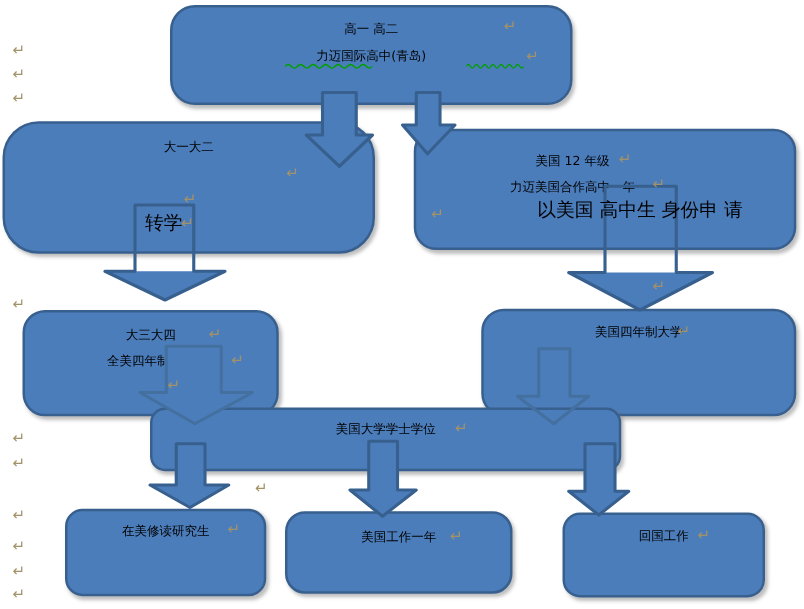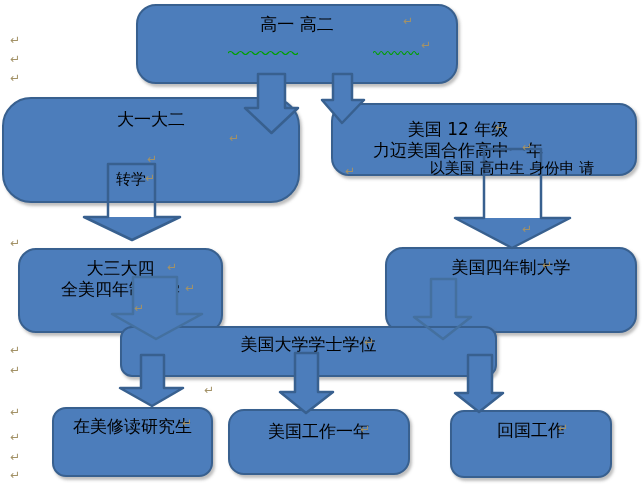--- a/index.html
+++ b/index.html
@@ -4,21 +4,21 @@
 <style>
   html,body{margin:0;padding:0;background:#fff;}
   #stage{
     position:relative;width:643px;height:487px;background:#ffffff;overflow:hidden;
     font-family:"DejaVu Sans",sans-serif;
   }
   .node{
     position:absolute;box-sizing:border-box;
     background:#4c7dbb;border:2.5px solid #38608f;
     box-shadow:2px 2.5px 3px rgba(110,110,110,.45);
-    color:#000;text-align:center;font-size:17px;line-height:22px;
+    color:#000;text-align:center;font-size:10px;line-height:22px;
   }
   .node .ln{display:block;white-space:nowrap;}
   .arrow{position:absolute;}
   .floatlbl{
     position:absolute;transform:translate(-50%,-50%);
     color:#000;font-size:15px;white-space:nowrap;line-height:21px;
   }
   .mark{
     position:absolute;transform:translate(-50%,-50%);
     color:#a39267;font-size:12px;line-height:12px;font-family:"DejaVu Sans",sans-serif;
@@ -27,27 +27,28 @@
   .applytext{position:absolute;transform:translateX(-50%);text-align:center;
     color:#000;font-size:15px;line-height:21px;white-space:nowrap;}
 </style>
 </head>
 <body>
 
 <div id="stage">
 
   <div class="node" style="left:136px;top:4px;width:322px;height:80px;border-radius:20px;padding-top:7px;">
     <span class="ln">高一  高二</span>
+    <span class="ln">力迈国际高中(青岛)</span>
   </div>
 
   <div class="node" style="left:2px;top:97px;width:298px;height:106px;border-radius:29px;padding-top:9px;">
     <span class="ln">大一大二</span>
   </div>
 
-  <div class="node" style="left:331px;top:103px;width:306px;height:73px;border-radius:18px;padding-top:14px;padding-right:52px;line-height:21px;">
+  <div class="node" style="left:331px;top:103px;width:306px;height:97px;border-radius:18px;padding-top:14px;padding-right:52px;line-height:21px;">
     <span class="ln">美国 12 年级</span>
     <span class="ln">力迈美国合作高中一年</span>
   </div>
 
   <div class="node" style="left:18px;top:248px;width:205px;height:85px;border-radius:18px;padding-top:8px;line-height:21px;">
     <span class="ln">大三大四</span>
     <span class="ln">全美四年制大学</span>
   </div>
 
   <div class="node" style="left:385px;top:247px;width:252px;height:86px;border-radius:18px;padding-top:7px;">

